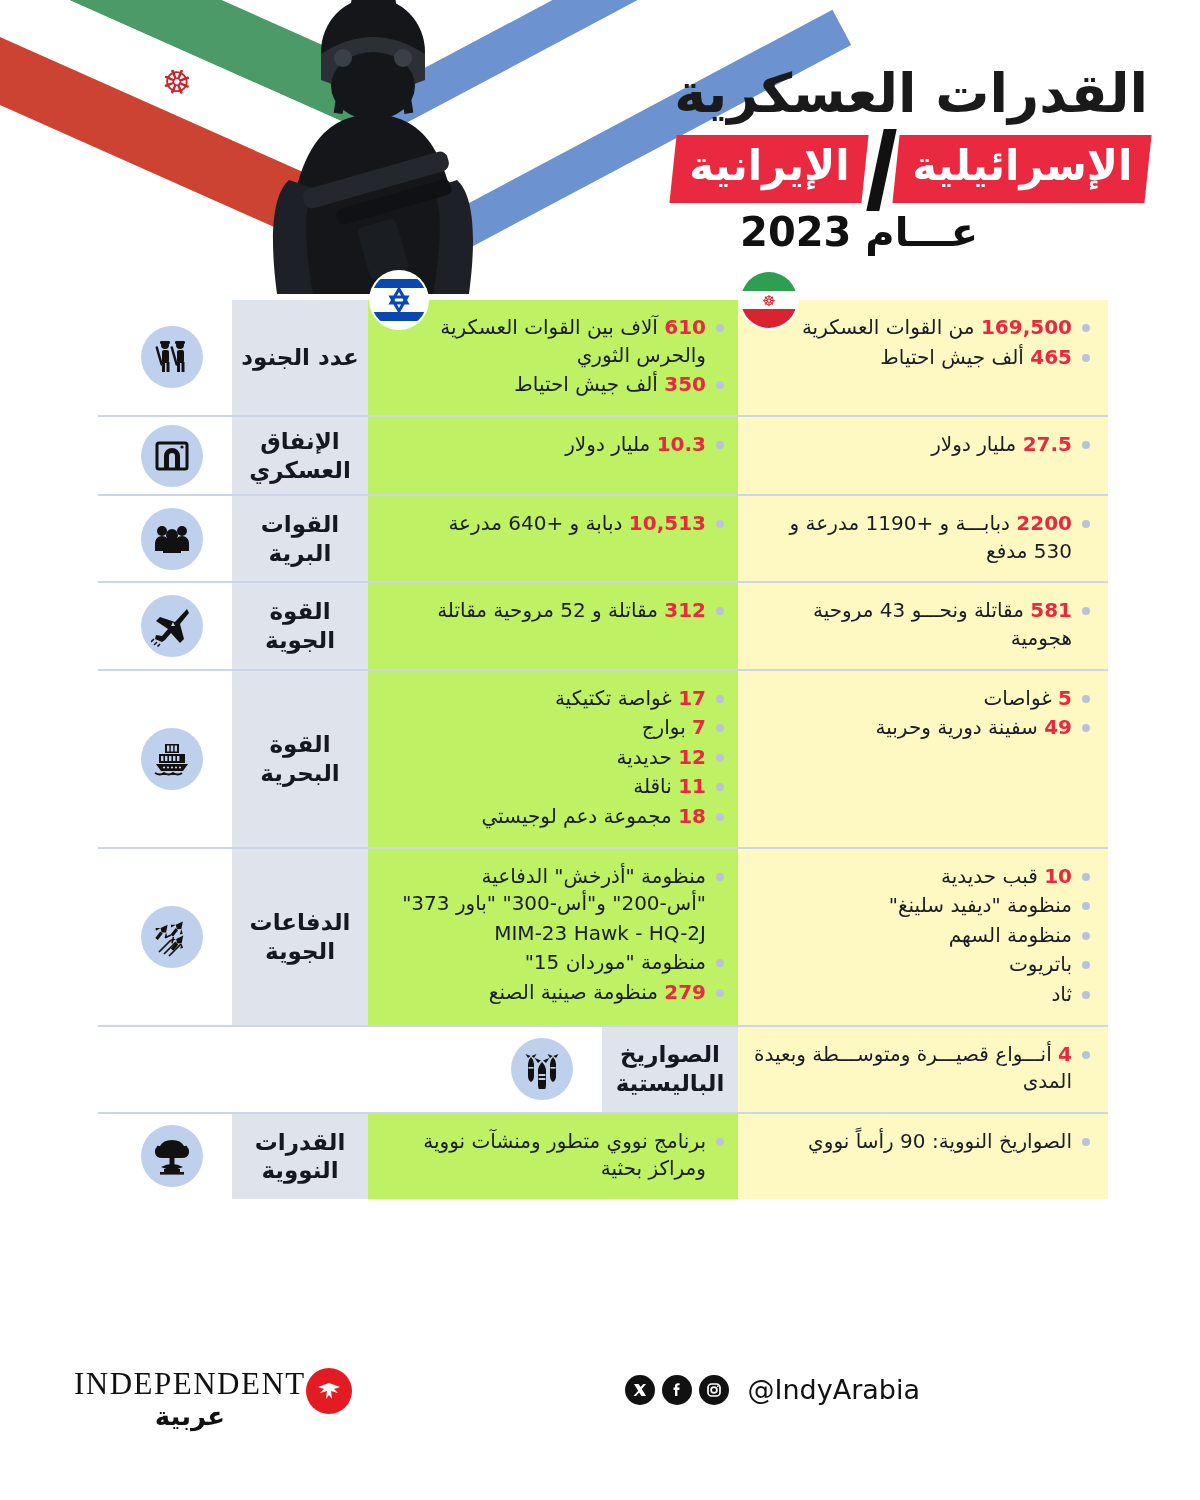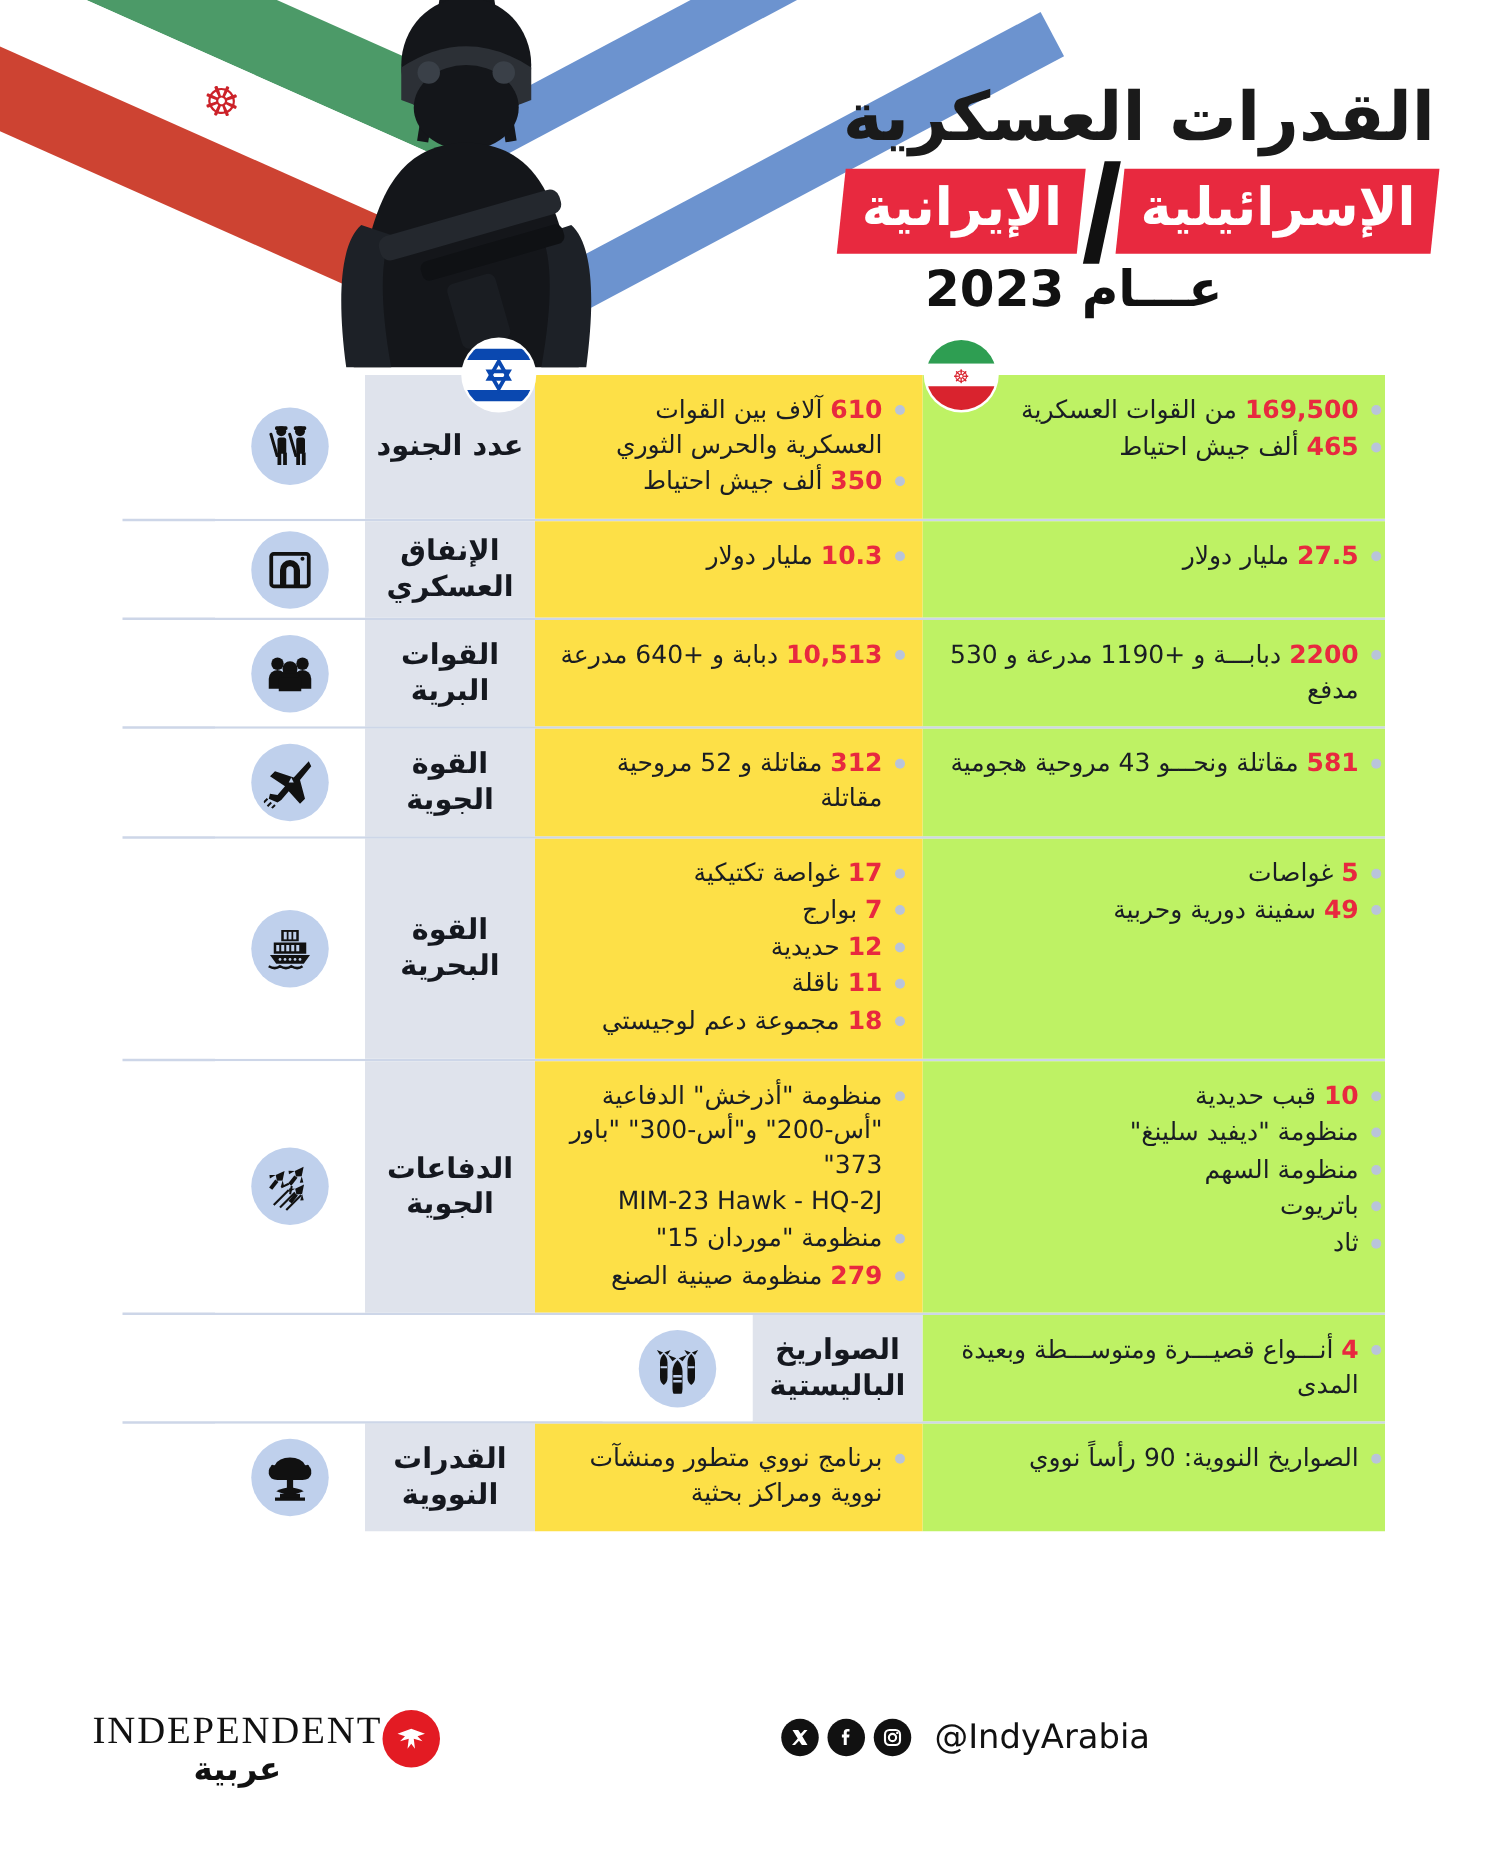--- a/index.html
+++ b/index.html
@@ -92,26 +92,26 @@
   }
   .icon-circle svg { display: block; }
 
   .cell-cat {
     width: 136px; flex: none; background: #dfe3ec;
     display: flex; align-items: center; justify-content: center;
     font-size: 23px; font-weight: 700; color: #15181f; line-height: 1.25;
     text-align: center; padding: 10px 6px;
   }
   .cell-iran {
-    width: 310px; flex: none; background: #fde047;
+    width: 370px; flex: none; background: #bef264;
     padding: 14px 14px 14px 18px;
   }
   .cell-israel {
-    width: 370px; flex: none; background: #bef264;
-    padding: 14px 3px 14px 14px;
+    width: 370px; flex: none; background: #fef9c3;
+    padding: 14px 18px 14px 14px;
   }
 
   ul.items { list-style: none; direction: rtl; }
   ul.items li {
     position: relative; font-size: 20px; line-height: 1.38; color: #1a1d24;
     padding-right: 18px; margin-bottom: 2px; text-align: right; font-weight: 500;
   }
   ul.items li::before {
     content: ""; position: absolute; right: 0; top: 10px;
     width: 8px; height: 8px; border-radius: 50%; background: #b9c4da;

